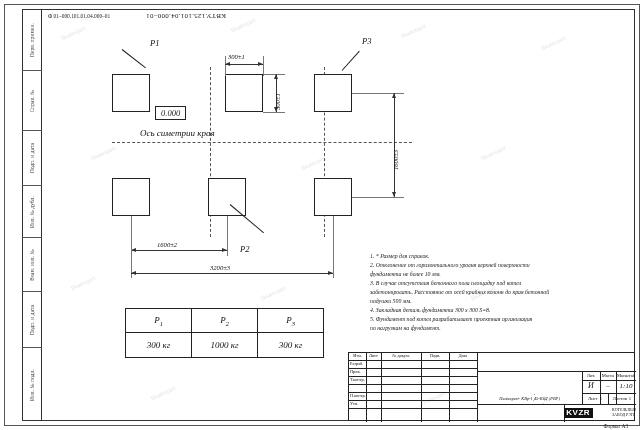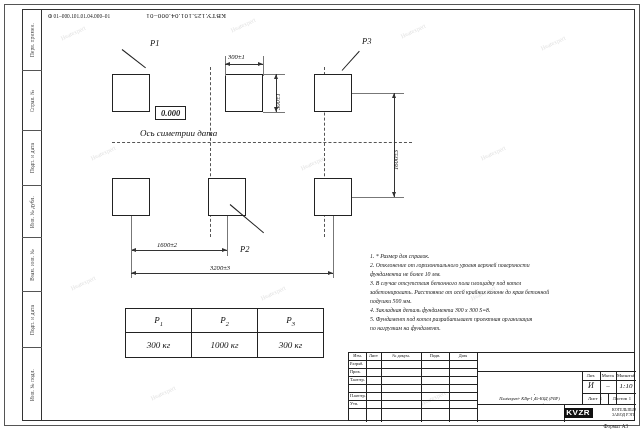--- a/index.html
+++ b/index.html
@@ -43,21 +43,21 @@
   .arrowL{border-top:2.2px solid transparent;border-bottom:2.2px solid transparent;border-right:5px solid #333;}
   .arrowR{border-top:2.2px solid transparent;border-bottom:2.2px solid transparent;border-left:5px solid #333;}
   .arrowU{position:absolute;width:0;height:0;border-left:2.2px solid transparent;border-right:2.2px solid transparent;border-bottom:5px solid #333;}
   .arrowD{position:absolute;width:0;height:0;border-left:2.2px solid transparent;border-right:2.2px solid transparent;border-top:5px solid #333;}
 
   
   .leader{position:absolute;transform-origin:left center;height:0;border-top:1px solid #222;}
   .lbl{position:absolute;font-size:8.5px;font-style:italic;color:#111;}
 
   
-  .elev{position:absolute;border:1.2px solid #222;padding:1px 5px;font-size:8.5px;font-style:italic;background:#fff;font-weight:bold;}
+  .elev{position:absolute;border:1.2px solid #222;padding:1px 5px;font-size:8.5px;font-style:italic;background:#fff;}
 
   .axis-title{position:absolute;font-size:9px;font-style:italic;color:#111;}
 
   
   .notes{position:absolute;left:370px;top:252px;width:230px;font-size:5.8px;line-height:1.55;color:#222;font-style:italic;}
   .notes div{white-space:nowrap;}
 
   
   .ltable{position:absolute;left:125px;top:308px;border-collapse:collapse;}
   .ltable td{border:1.2px solid #222;width:63px;height:22px;text-align:center;font-size:9px;font-style:italic;color:#111;}
@@ -165,21 +165,21 @@
     <div class="leader" style="left:80px;top:27px;width:30px;transform:rotate(38deg);"></div>
 
     <div class="lbl" style="left:320px;top:14px;">Р3</div>
     <div class="leader" style="left:300px;top:48px;width:26px;transform:rotate(-48deg);"></div>
 
     <div class="lbl" style="left:198px;top:222px;">Р2</div>
     <div class="leader" style="left:188px;top:182px;width:44px;transform:rotate(40deg);"></div>
 
     <div class="elev" style="left:113px;top:84px;">0.000</div>
 
-    <div class="axis-title" style="left:98px;top:106px;">Ось симетрии дата</div>
+    <div class="axis-title" style="left:98px;top:106px;">Ось симетрии края</div>
 
     <div class="ext" style="left:183px;top:34px;height:20px;"></div>
     <div class="ext" style="left:221px;top:34px;height:20px;"></div>
     <div class="dim-h" style="left:183px;top:42px;width:38px;"></div>
     <div class="arrowL" style="left:183px;top:39.8px;"></div>
     <div class="arrowR" style="left:216px;top:39.8px;"></div>
     <div class="dimtxt" style="left:184px;top:31px;">300±1</div>
 
     <div class="ext-h" style="left:221px;top:52px;width:22px;"></div>
     <div class="ext-h" style="left:221px;top:90px;width:22px;"></div>

